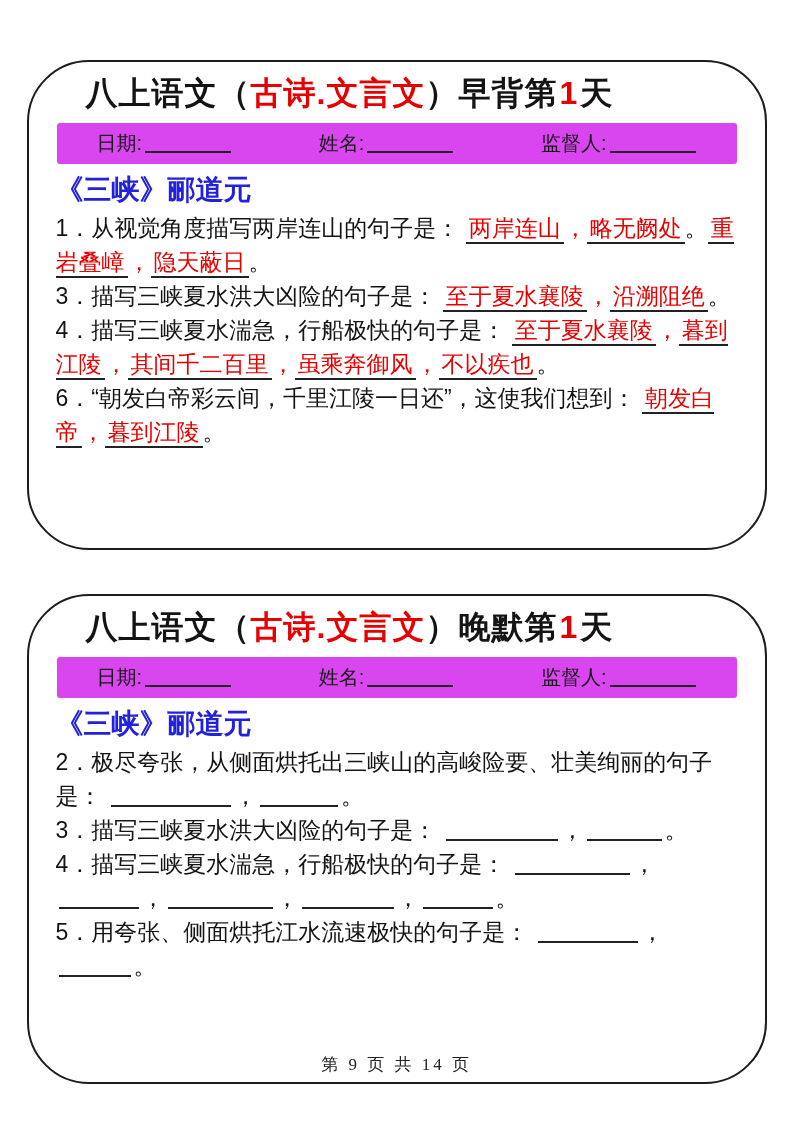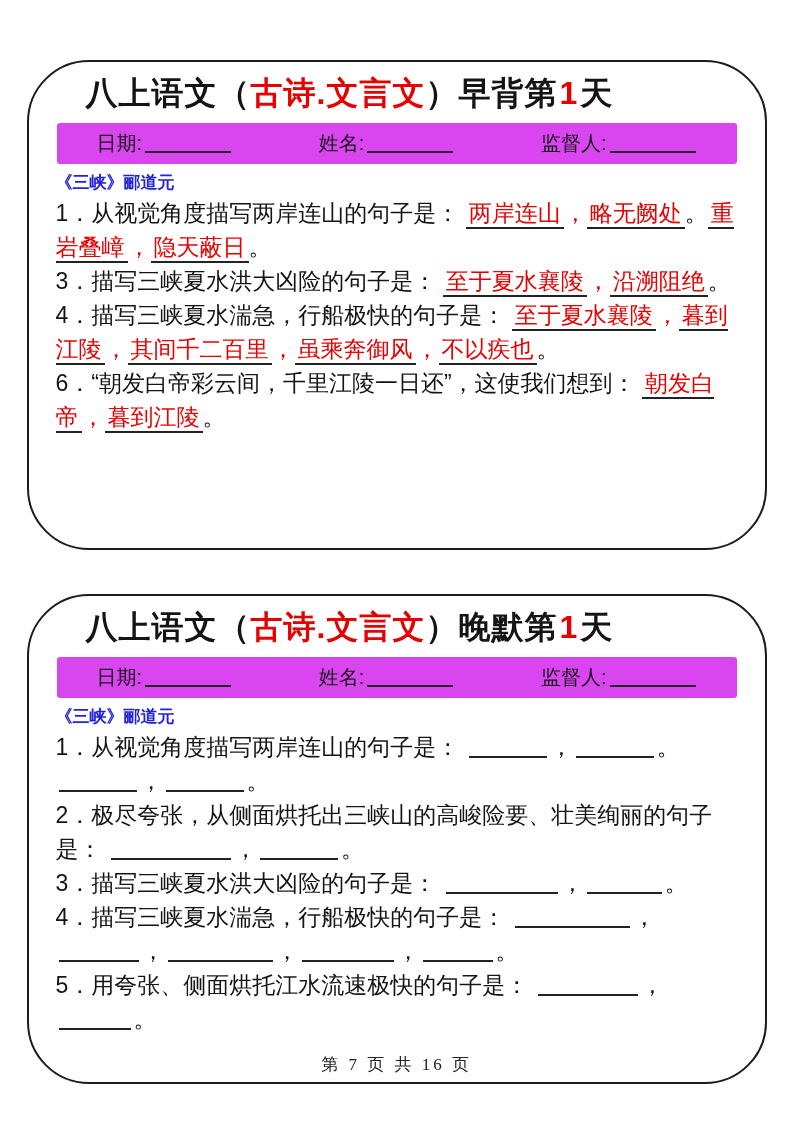--- a/index.html
+++ b/index.html
@@ -27,21 +27,21 @@
     background:#d946ef;border-radius:3px;margin:7px 1px 0;
     padding:7px 38px 7px 40px;display:flex;justify-content:space-between;
     font-size:20px;align-items:baseline;
   }
   .band .group{white-space:nowrap;}
   .blank{
     display:inline-block;border-bottom:2px solid #222;height:12px;
     margin:0 3px -3px 3px;
   }
   .band .blank{width:86px;}
-  .poem{color:#2222dd;font-size:17px;margin:7px 0 2px;font-weight:600;}
+  .poem{color:#2222dd;font-size:28px;margin:7px 0 2px;font-weight:600;}
   .items p.item{margin:0;font-size:23px;line-height:34px;text-align:left;}
   .seg-q{color:#141414;}
   .seg-ans{color:#e60000;border-bottom:2px solid #222;padding:0 3px 1px;}
   .seg-red{color:#e60000;}
   .seg-blk{color:#141414;}
   .footer{
     position:absolute;bottom:6px;left:0;right:0;text-align:center;
     font-family:"Liberation Serif","DejaVu Serif",serif;font-size:17px;
     letter-spacing:3px;color:#222;
   }
@@ -73,20 +73,19 @@
     <span><span>八上语文（</span><span class="title-red">古诗.文言文</span><span>）晚默</span></span>
     <span class="day"><span>第</span><span class="num">1</span><span>天</span></span>
   </div>
   <div class="band">
     <span class="group"><span>日期:</span><span class="blank"></span></span>
     <span class="group"><span>姓名:</span><span class="blank"></span></span>
     <span class="group"><span>监督人:</span><span class="blank"></span></span>
   </div>
   <div class="poem">《三峡》郦道元</div>
   <div class="items">
-      <p class="item"><span class="seg-q">1．从视觉角度描写两岸连山的句子是： </span><span class="blank" style="width: 78px;"></span><span class="seg-blk">，</span><span class="blank" style="width: 78px;"></span><span class="seg-blk">。</span><span class="blank" style="width: 78px;"></span><span class="seg-blk">，</span><span class="blank" style="width: 78px;"></span><span class="seg-blk">。</span></p>
       <p class="item"><span class="seg-q">2．极尽夸张，从侧面烘托出三峡山的高峻险要、壮美绚丽的句子是： </span><span class="blank" style="width: 120px;"></span><span class="seg-blk">，</span><span class="blank" style="width: 78px;"></span><span class="seg-blk">。</span></p>
       <p class="item"><span class="seg-q">3．描写三峡夏水洪大凶险的句子是： </span><span class="blank" style="width: 112px;"></span><span class="seg-blk">，</span><span class="blank" style="width: 75px;"></span><span class="seg-blk">。</span></p>
       <p class="item"><span class="seg-q">4．描写三峡夏水湍急，行船极快的句子是： </span><span class="blank" style="width: 115px;"></span><span class="seg-blk">，</span><span class="blank" style="width: 80px;"></span><span class="seg-blk">，</span><span class="blank" style="width: 105px;"></span><span class="seg-blk">，</span><span class="blank" style="width: 92px;"></span><span class="seg-blk">，</span><span class="blank" style="width: 70px;"></span><span class="seg-blk">。</span></p>
       <p class="item"><span class="seg-q">5．用夸张、侧面烘托江水流速极快的句子是： </span><span class="blank" style="width: 100px;"></span><span class="seg-blk">，</span><span class="blank" style="width: 72px;"></span><span class="seg-blk">。</span></p>
     </div>
-  <div class="footer">第 7 页 共 16 页</div>
+  <div class="footer">第 9 页 共 14 页</div>
 </div>
 
 </body></html>

